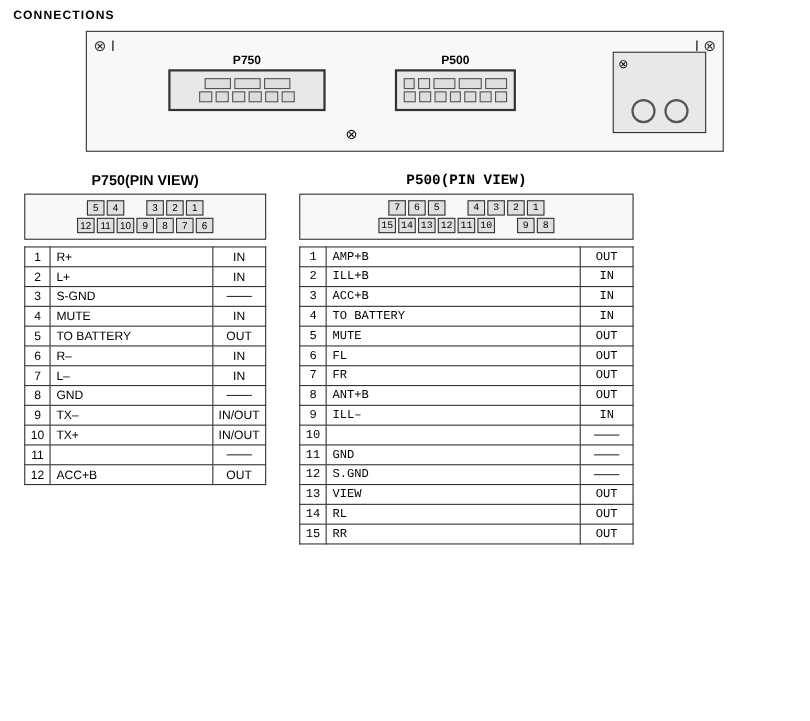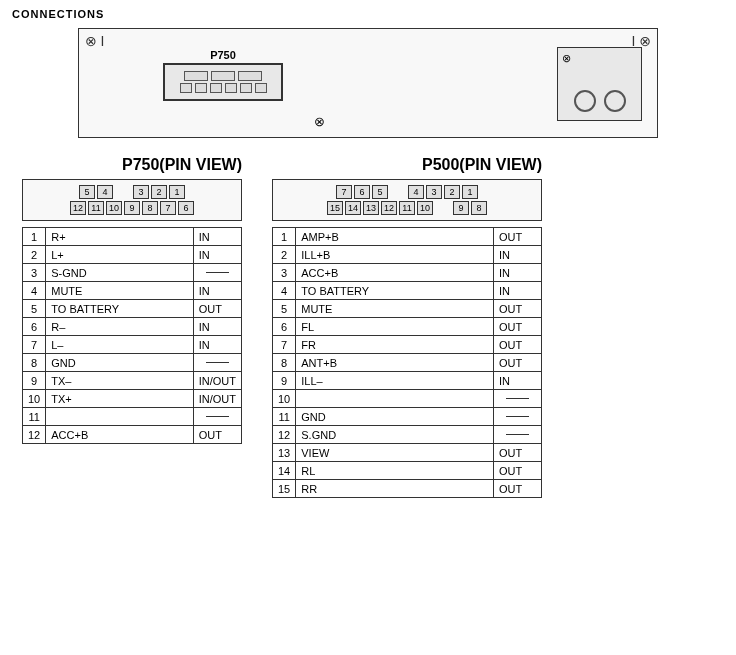--- a/index.html
+++ b/index.html
@@ -29,23 +29,23 @@
     .cross-tl, .cross-tr, .cross-bl, .cross-br {
       position: absolute;
       font-size: 14px;
       color: #333;
     }
     .cross-tl { top: 4px; left: 6px; }
     .cross-tr { top: 4px; right: 6px; }
     
     .conn-p750 {
       position: absolute;
-      left: 84px;
+      left: 74px;
       top: 20px;
-      width: 120px;
+      width: 143px;
     }
     .conn-p500 {
       position: absolute;
       left: 280px;
       top: 20px;
       width: 110px;
     }
     .conn-label {
       text-align: center;
       font-size: 11px;
@@ -100,25 +100,26 @@
     .tables-section {
       display: flex;
       gap: 30px;
       justify-content: flex-start;
       padding-left: 10px;
     }
     .pin-table-wrap {
       width: 220px;
     }
     .pin-table-wrap.p500 {
-      width: 270px;
+      width: 304px;
+      font-family: Liberation Mono, monospace;
     }
     .pin-view-title {
-      text-align: right;
-      font-size: 16px;
+      text-align: center;
+      font-size: 13px;
       font-weight: bold;
       margin-bottom: 5px;
     }
     
     .pin-view-diagram {
       border: 1.5px solid #333;
       padding: 5px 8px;
       margin-bottom: 6px;
       background: #f8f8f8;
       display: flex;
@@ -150,20 +151,21 @@
       padding: 1px 5px;
       font-size: 11px;
       height: 18px;
     }
     table.conn-table td:first-child {
       width: 22px;
       text-align: center;
     }
     table.conn-table td:last-child {
       width: 48px;
+      text-align: center;
     }
     .dash-line {
       border-bottom: 1.5px solid #333;
       display: block;
       width: 60%;
       margin: 1px auto;
     }
   </style>
 </head>
 <body>
@@ -187,20 +189,41 @@
         <span class="pin-cell"></span>
         <span class="pin-cell"></span>
         <span class="pin-cell"></span>
         <span class="pin-cell"></span>
         <span class="pin-cell"></span>
         <span class="pin-cell"></span>
       </div>
     </div>
   </div>
 
+  <div class="conn-p500">
+    <div class="conn-label">P500</div>
+    <div class="conn-body">
+      <div class="conn-row">
+        <span class="pin-cell"></span>
+        <span class="pin-cell"></span>
+        <span class="pin-rect"></span>
+        <span class="pin-rect"></span>
+        <span class="pin-rect"></span>
+      </div>
+      <div class="conn-row">
+        <span class="pin-cell"></span>
+        <span class="pin-cell"></span>
+        <span class="pin-cell"></span>
+        <span class="pin-cell"></span>
+        <span class="pin-cell"></span>
+        <span class="pin-cell"></span>
+        <span class="pin-cell"></span>
+      </div>
+    </div>
+  </div>
 
   <div class="right-box">
     <div style="position:absolute;top:4px;left:4px;font-size:11px;">⊗</div>
     <div style="position:absolute;bottom:8px;left:50%;transform:translateX(-50%);display:flex;gap:4px;">
       <div class="circle-sym"></div>
       <div class="circle-sym"></div>
     </div>
   </div>
 
   <span style="position:absolute;bottom:8px;left:235px;font-size:13px;">⊗</span>

